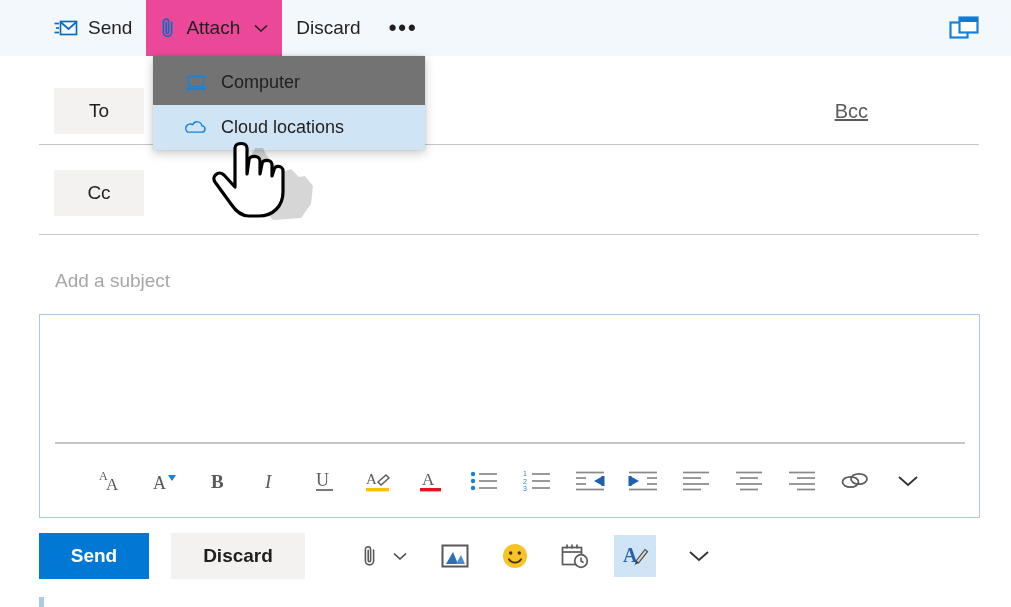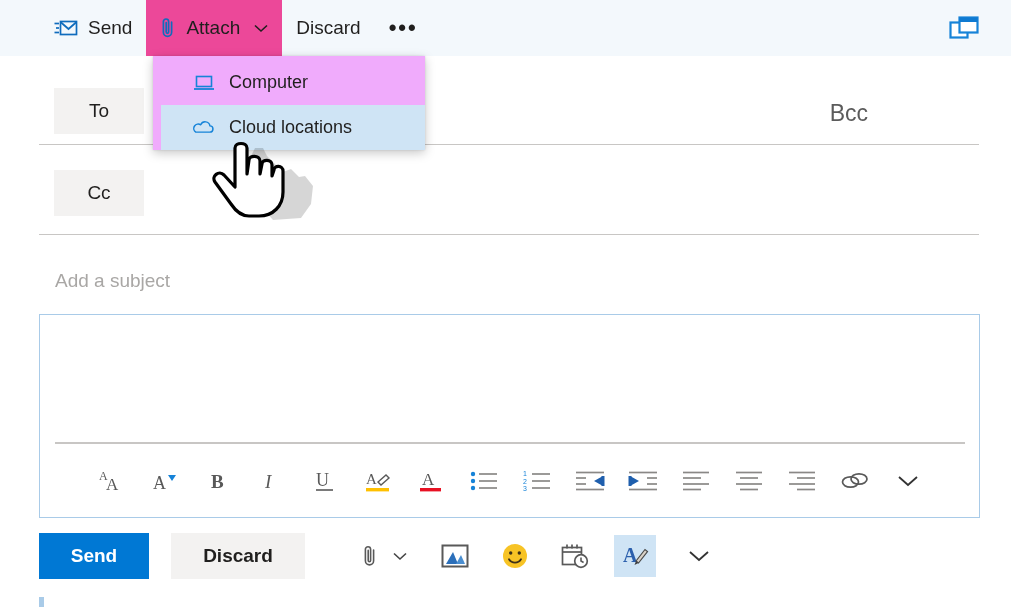--- a/index.html
+++ b/index.html
@@ -33,44 +33,44 @@
   }
   .popout {
     position: absolute; right: 27px; top: 9px;
     width: 40px; height: 38px; display: flex; align-items: center; justify-content: center;
     cursor: pointer;
   }
 
   
   .menu {
     position: absolute; left: 153px; top: 56px; width: 272px;
-    background: #f0abfc;
+    background: #737373;
     box-shadow: 0 3px 10px rgba(0,0,0,0.22), 0 0 2px rgba(0,0,0,0.12);
     z-index: 40;
-    padding: 4px 0 0 8px;
+    padding: 4px 0 0 0;
   }
   .menu-item {
     height: 45px; display: flex; align-items: center; gap: 14px;
     padding-left: 32px; font-size: 18px; color: #201f1e; cursor: pointer;
   }
   .menu-item.sel { background: #cfe4f5; }
   .menu-ico { width: 22px; display: flex; align-items: center; justify-content: center; }
 
   
   .row-to  { position: absolute; left: 0;  top: 82px;  width: 901px; height: 58px; }
   .row-cc  { position: absolute; left: 0;  top: 164px; width: 870px; height: 58px; }
   .pill {
     position: absolute; left: 54px; top: 6px;
     min-width: 90px; height: 46px; background: #f3f2f1;
     display: flex; align-items: center; justify-content: center;
     font-size: 19px; color: #201f1e; cursor: text;
   }
   .bcc {
     position: absolute; right: 33px; top: 18px;
-    font-size: 23px; color: #5b5b5b; cursor: pointer;
+    font-size: 20px; color: #5b5b5b; cursor: pointer; text-decoration: underline;
   }
   .hr { position: absolute; left: 39px; width: 940px; height: 1px; background: #c8c6c4; }
   .hr.a { top: 144px; }
   .hr.b { top: 234px; }
 
   
   .subject {
     position: absolute; left: 55px; top: 262px; width: 700px; height: 30px;
     font-size: 19px; color: #a9a7a5; cursor: text; display: flex; align-items: flex-end;
   }

